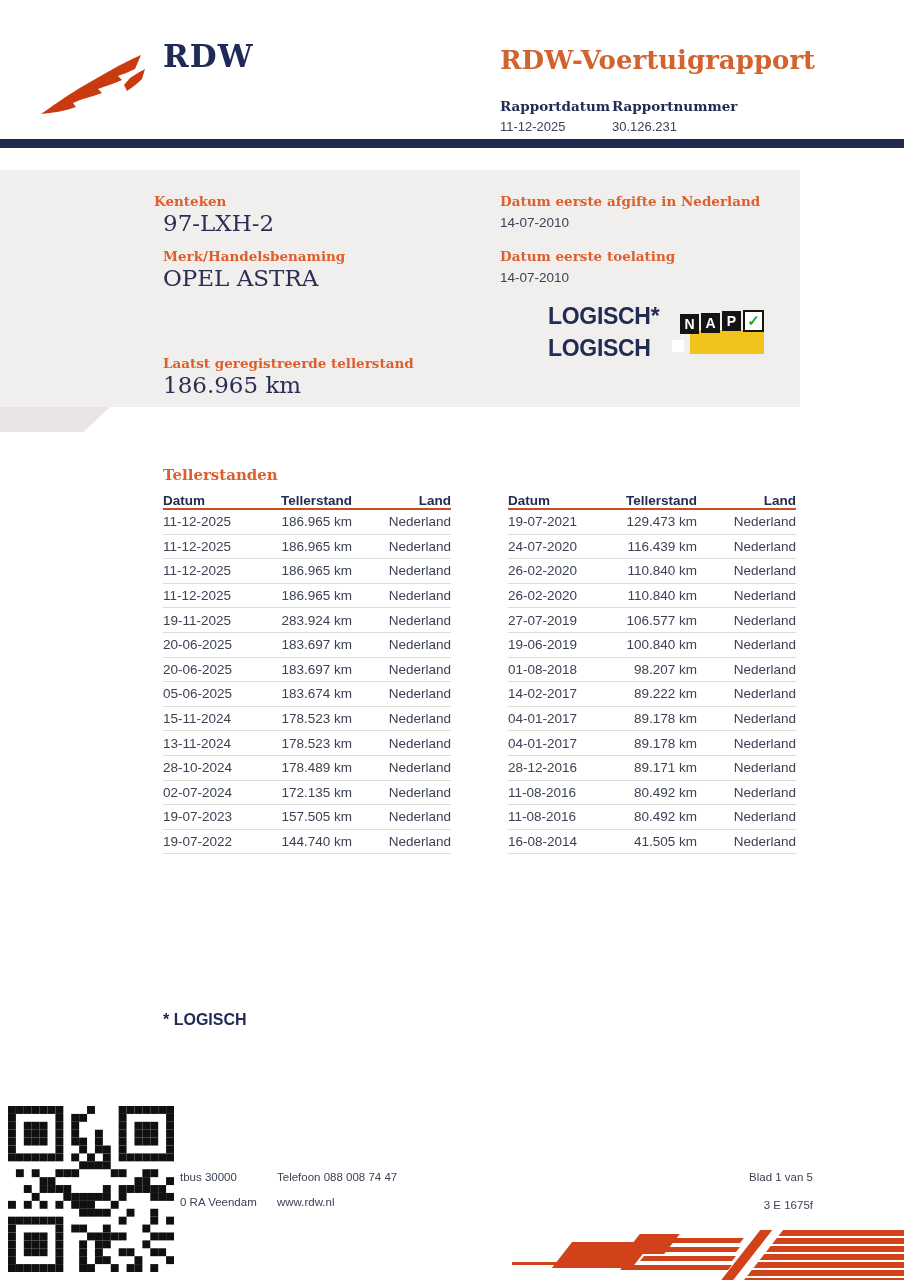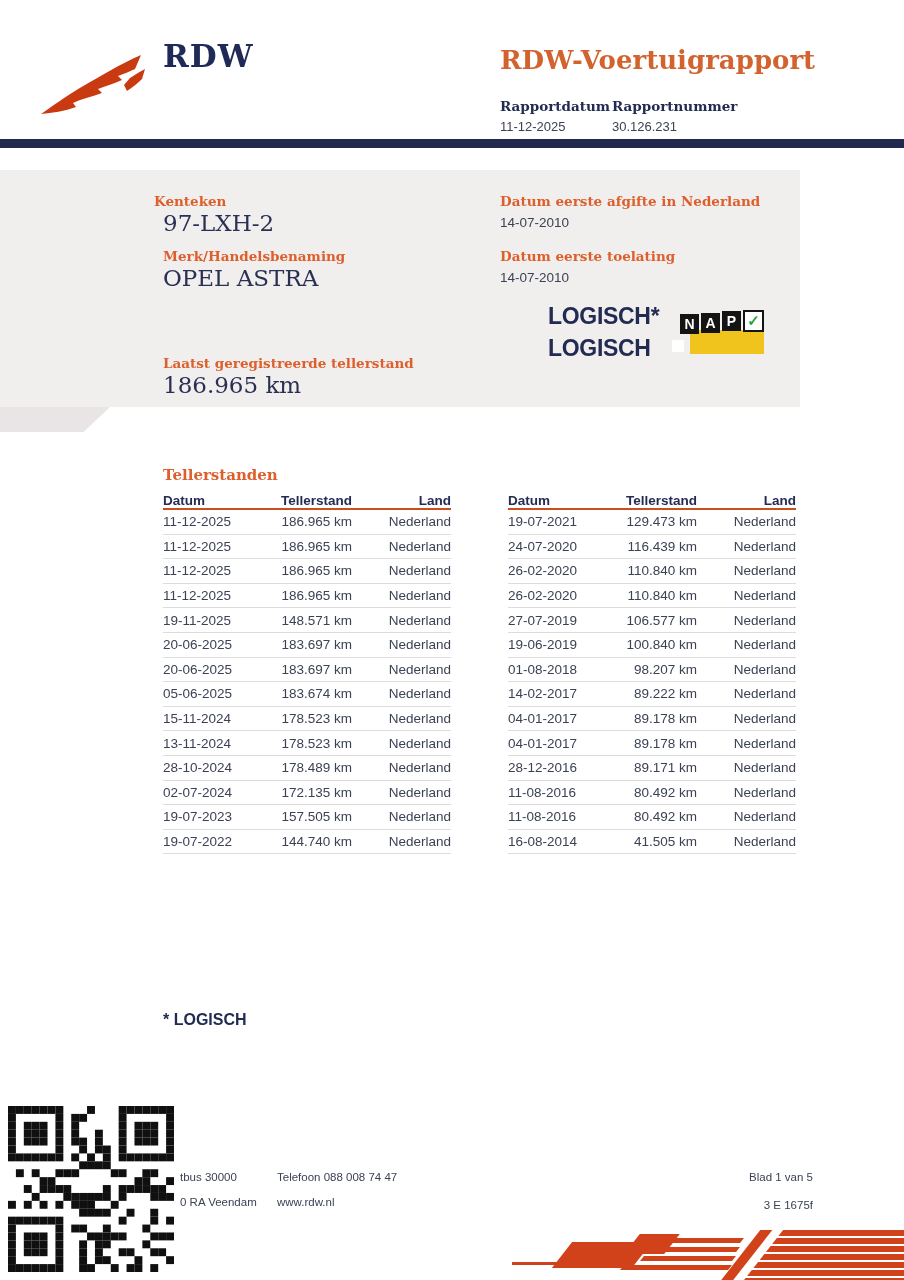--- a/index.html
+++ b/index.html
@@ -131,21 +131,21 @@
           <div class="c1">186.965 km</div>
           <div class="c2">Nederland</div>
         </div>
         <div class="trow">
           <div class="c0">11-12-2025</div>
           <div class="c1">186.965 km</div>
           <div class="c2">Nederland</div>
         </div>
         <div class="trow">
           <div class="c0">19-11-2025</div>
-          <div class="c1">148.571 km</div>
+          <div class="c1">283.924 km</div>
           <div class="c2">Nederland</div>
         </div>
         <div class="trow">
           <div class="c0">20-06-2025</div>
           <div class="c1">183.697 km</div>
           <div class="c2">Nederland</div>
         </div>
         <div class="trow">
           <div class="c0">20-06-2025</div>
           <div class="c1">183.697 km</div>

